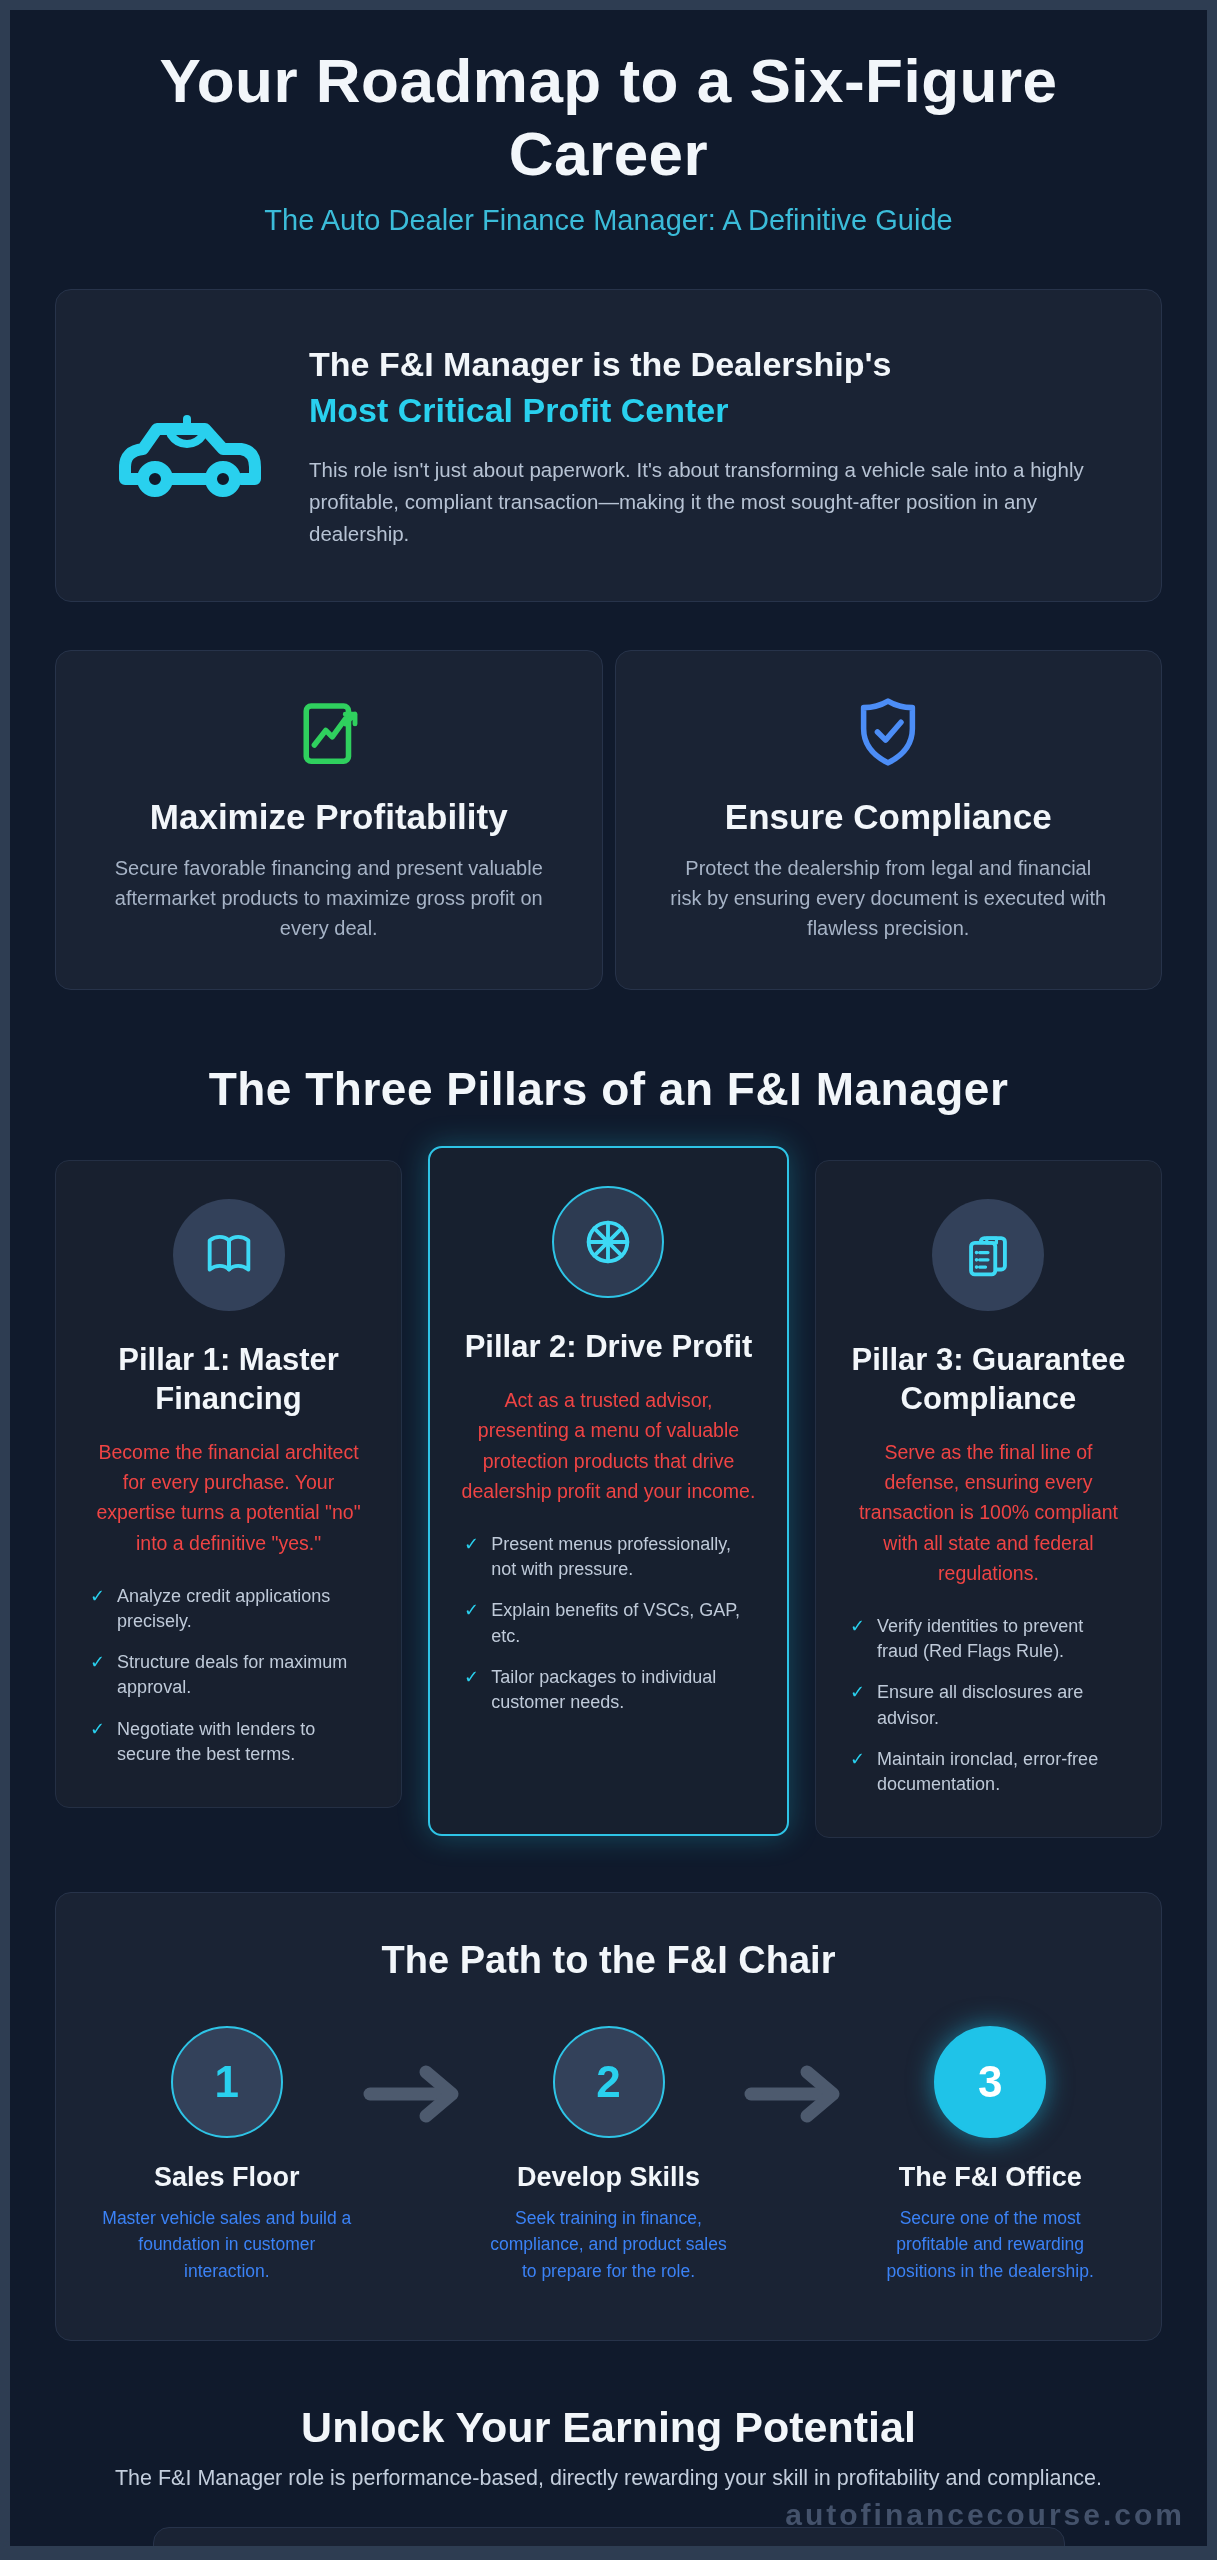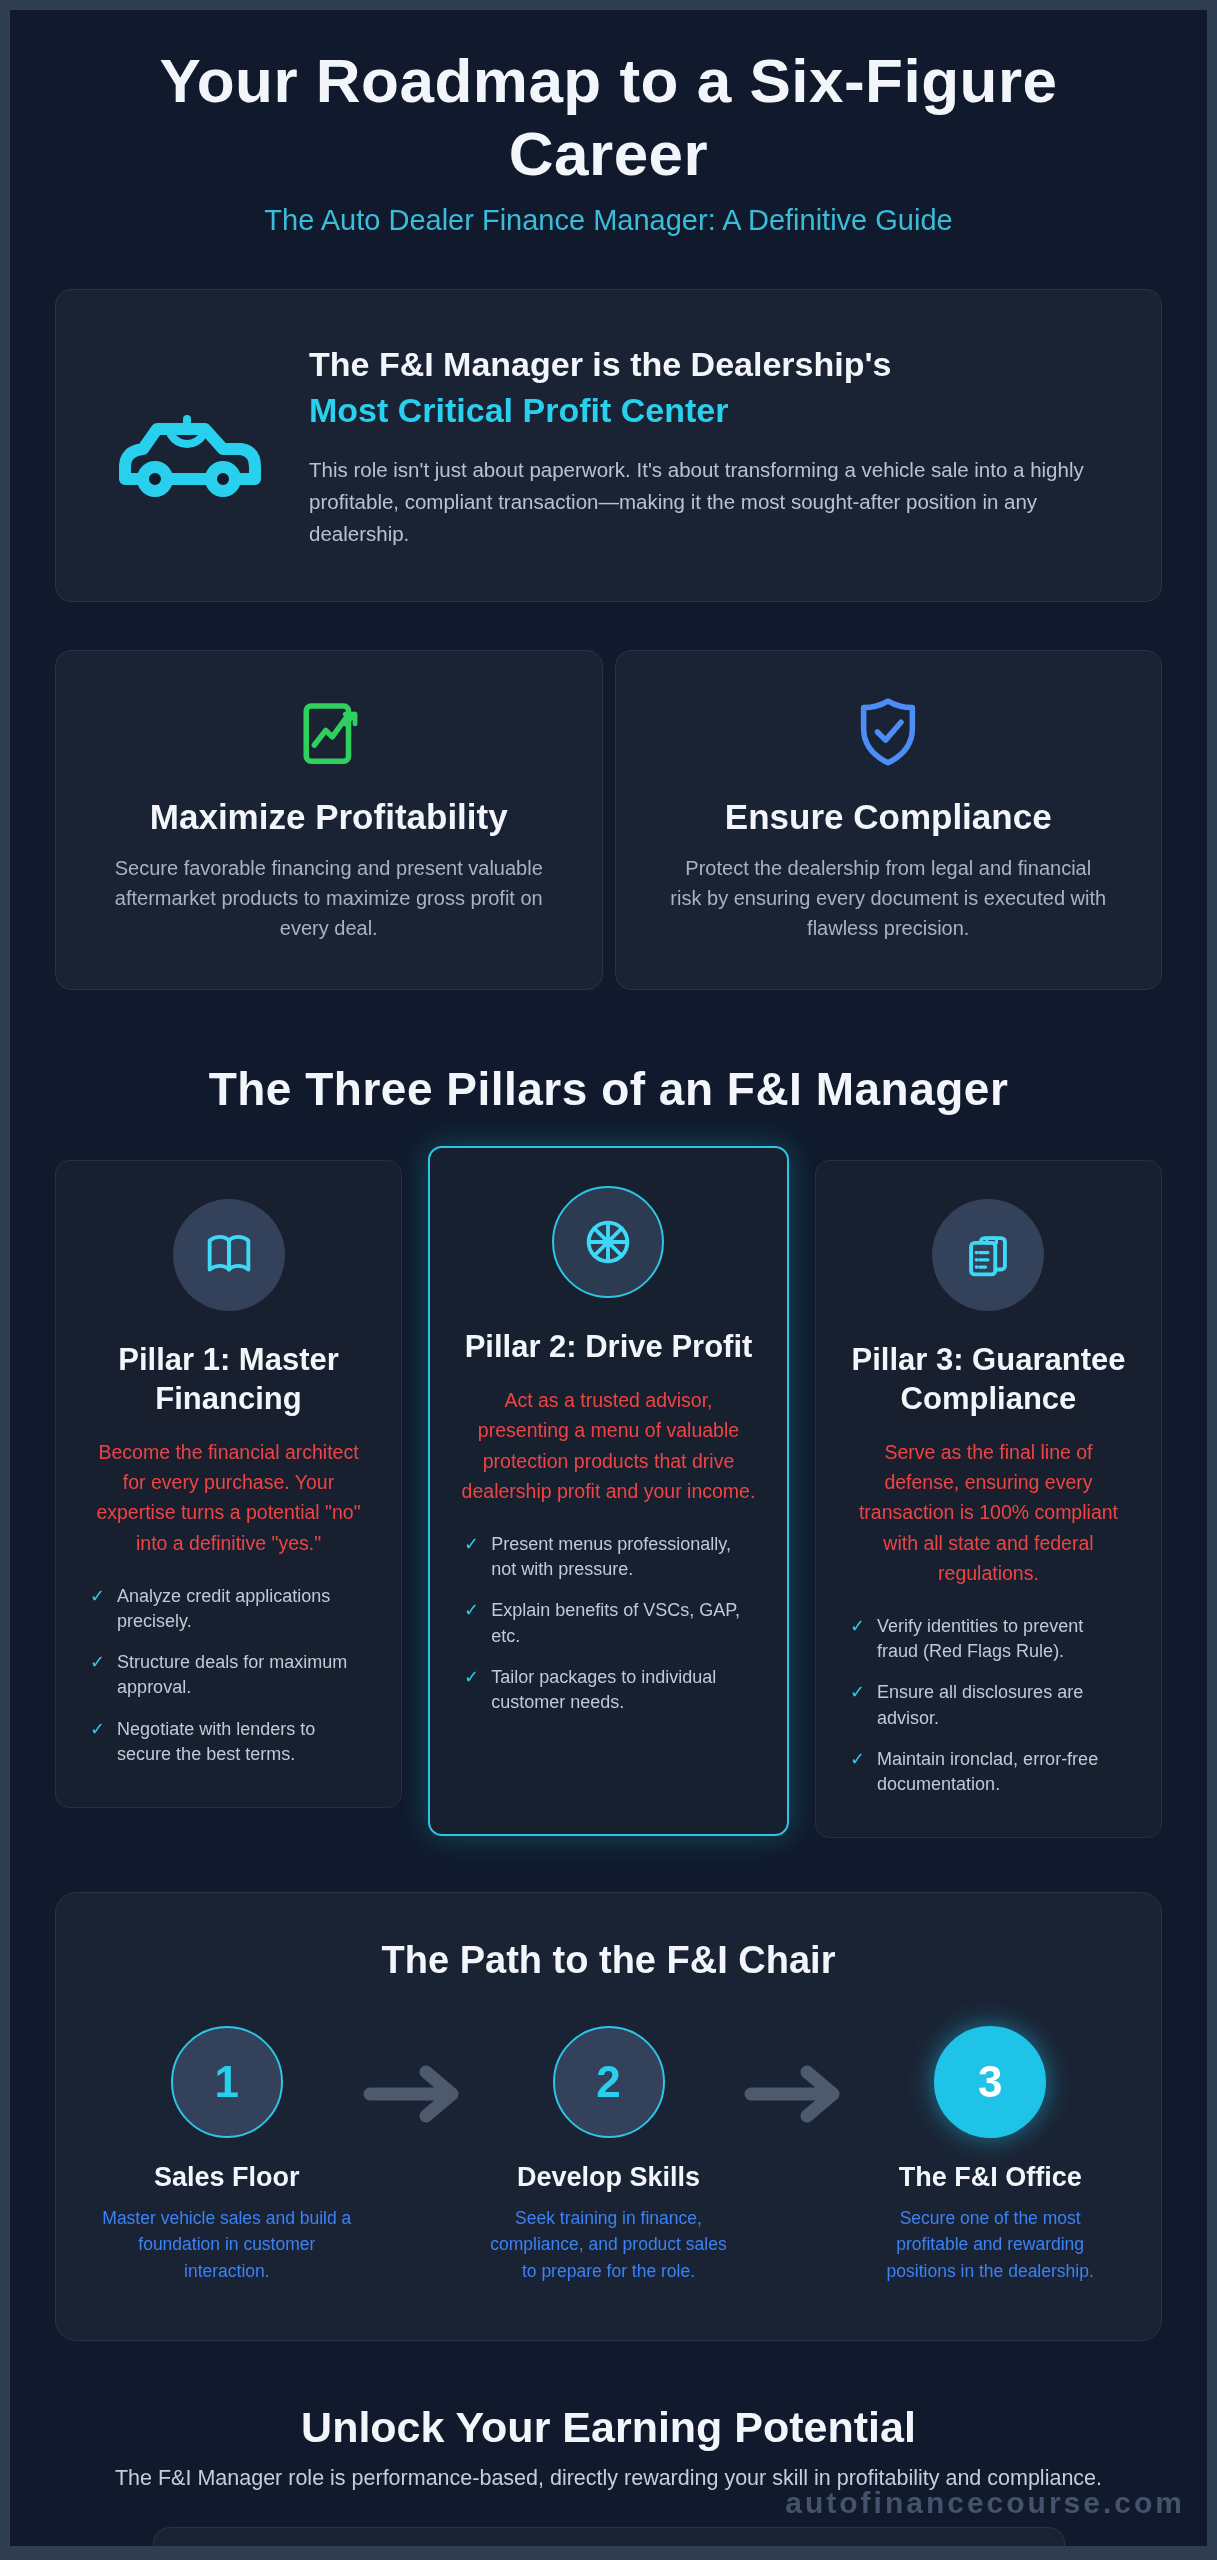--- a/index.html
+++ b/index.html
@@ -69,42 +69,42 @@
   }
   .highlighted .pillar-icon-circle { background:#2d3b52; border:2px solid #2ec4e6; }
   .pillar-title { margin-top:30px; color:#f2f6fa; font-size:31px; font-weight:bold; line-height:1.25; }
   .pillar-body { margin-top:18px; color:#ef4444; font-size:19.5px; line-height:1.55; }
   .pillar-bullets { margin-top:26px; list-style:none; text-align:left; padding:0 4px; }
   .pillar-bullets li { display:flex; gap:12px; margin-top:16px; }
   .check { color:#29d0ee; font-size:18px; line-height:1.4; flex:0 0 auto; }
   .bullet-text { color:#bfcad9; font-size:18px; line-height:1.4; }
 
   
-  .path-card { margin-top:54px; padding:46px 40px 56px;border-radius:21px; }
+  .path-card { margin-top:54px; padding:46px 40px 56px; }
   .path-heading { text-align:center; color:#f2f6fa; font-size:38px; font-weight:bold; }
   .steps { margin-top:44px; display:flex; align-items:flex-start; justify-content:space-between; }
   .step { flex:1 1 0; text-align:center; }
   .step-circle {
     width:112px; height:112px; border-radius:50%; margin:0 auto;
     background:#33415a; border:2px solid #2ec4e6;
     display:flex; align-items:center; justify-content:center;
     color:#29d0ee; font-size:44px; font-weight:bold;
   }
   .step-circle.filled { background:#1fc3e8; color:#ffffff; border-color:#1fc3e8; box-shadow:0 0 26px rgba(31,195,232,.55); }
   .step-title { margin-top:24px; color:#f2f6fa; font-size:27px; font-weight:bold; }
   .step-body { margin-top:12px; color:#3b82f6; font-size:17.5px; line-height:1.5; max-width:250px; margin-left:auto; margin-right:auto; }
   .step-arrow { flex:0 0 120px; margin-top:36px; }
 
   
   .earning-heading { margin-top:62px; text-align:center; color:#f2f6fa; font-size:43px; font-weight:bold; }
   .earning-sub { margin-top:14px; text-align:center; color:#c3cedd; font-size:21.5px; }
   .pay-card { margin:36px auto 0; width:912px; padding:40px 58px 44px; text-align:center; }
 
   .watermark {
-    position:absolute; right:22px; bottom:26px;
+    position:absolute; right:22px; bottom:14px;
     color:#44526b; font-size:30px; font-weight:bold; letter-spacing:3px;
   }
 
   svg { display:block; }
 </style>
 </head>
 <body>
 
 <div class="frame">
   <div class="content">

